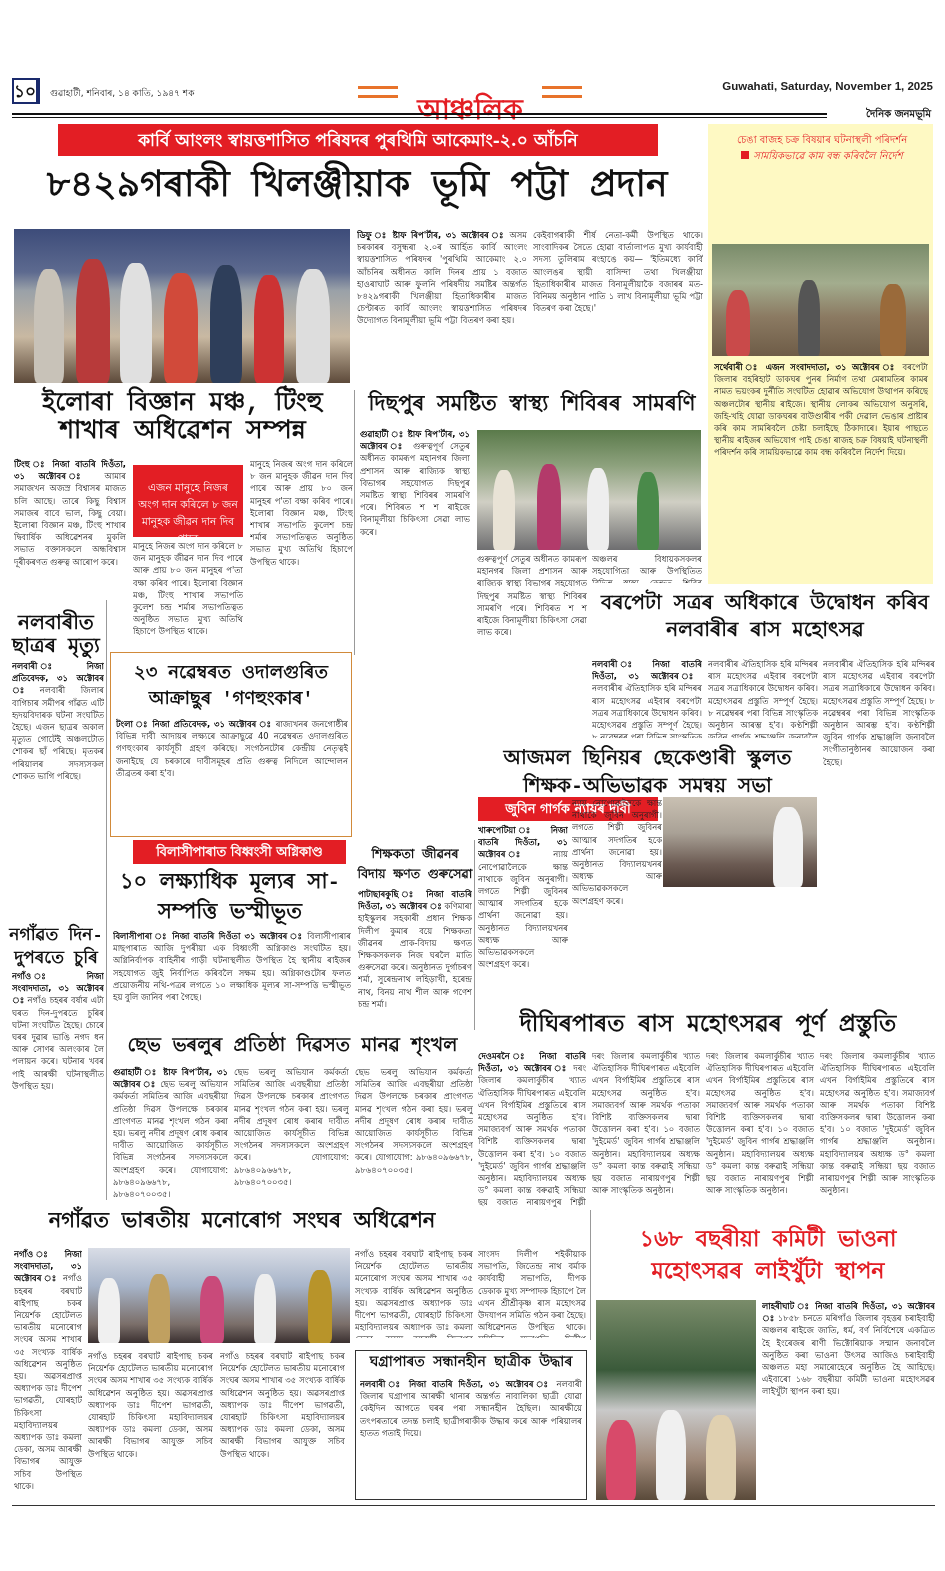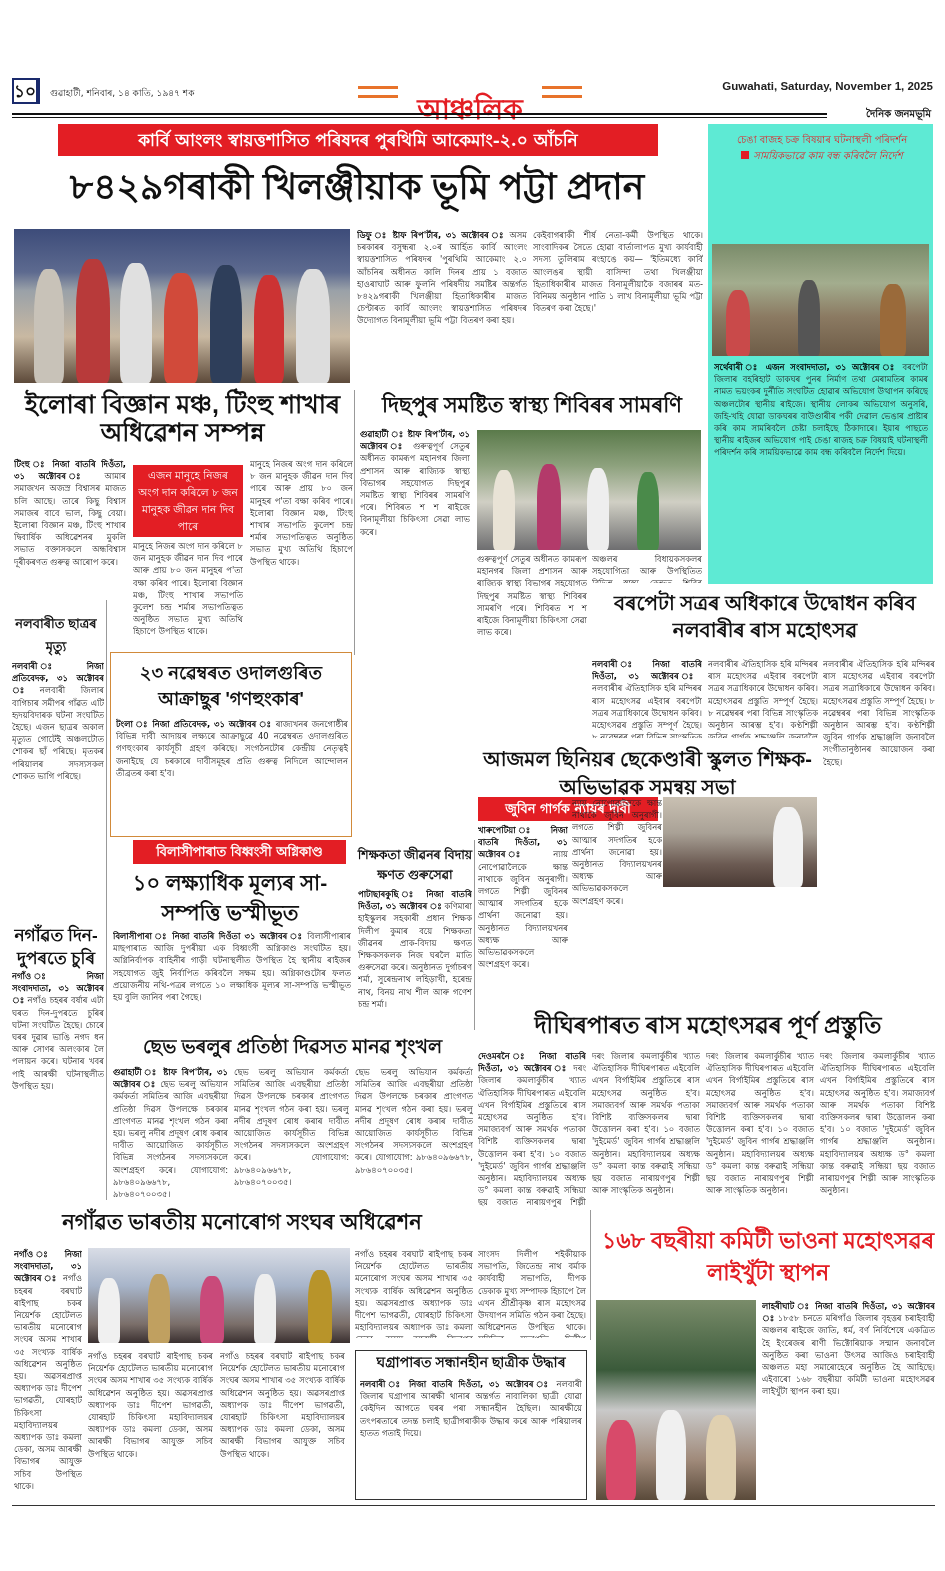--- a/index.html
+++ b/index.html
@@ -1,25 +1,25 @@
 <!DOCTYPE html>
 <html><head>
 <meta charset="utf-8">
 <style>
 *{box-sizing:border-box;margin:0;padding:0}
 body{width:945px;height:1571px;background:#fff;font-family:"DejaVu Sans",sans-serif;color:#111;position:relative;overflow:hidden}
 .abs{position:absolute}
 .body-text{font-size:8.4px;line-height:12.2px;color:#222;text-align:justify;overflow:hidden}
 .body-text b{font-weight:bold;color:#000}
-.hl{font-family:Liberation Sans, sans-serif;font-weight:bold;color:#111;text-align:center;line-height:1.15}
+.hl{font-family:Liberation Mono, monospace;font-weight:bold;color:#111;text-align:center;line-height:1.15}
 .redbar{background:#e31e24;color:#fff;text-align:center;font-family:"DejaVu Serif",serif}
 .photo{background:linear-gradient(135deg,#6d7b8c,#3b4652 40%,#a39b88 70%,#56624b);overflow:hidden}
 .fig{position:absolute;border-radius:40% 40% 10% 10%}
 .rule{background:#111}
-.cream{background:#5eead4}
+.cream{background:#fef9c3}
 .col-rule{position:absolute;width:1px;background:#999}
 </style>
 </head>
 <body>
 
 <div class="abs" style="left:0;top:70px;width:945px;height:50px;">
   <div class="abs" style="left:12px;top:8px;width:28px;height:26px;border:2px solid #1a2a6c;border-right-width:4px;font-size:17px;font-weight:bold;text-align:center;line-height:22px;color:#111;">১০</div>
   <div class="abs" style="left:50px;top:16px;font-size:9px;color:#222;">গুৱাহাটী, শনিবাৰ, ১৪ কাতি, ১৯৪৭ শক</div>
   <div class="abs" style="left:350px;top:2px;width:240px;height:40px;">
     <div class="abs" style="left:8px;top:14px;width:40px;height:12px;border-top:3px solid #e8732a;border-bottom:3px solid #e8732a;"></div>
@@ -67,29 +67,29 @@
     <b>সৰ্থেবাৰী ঃ এজন সংবাদদাতা, ৩১ অক্টোবৰ ঃ</b>
     <span>বৰপেটা জিলাৰ বহৰিহাট ডাকঘৰ পুনৰ নিৰ্মাণ তথা মেৰামতিৰ কামৰ নামত ভয়ংকৰ দুৰ্নীতি সংঘটিত হোৱাৰ অভিযোগ উত্থাপন কৰিছে অঞ্চলটোৰ স্থানীয় ৰাইজে। স্থানীয় লোকৰ অভিযোগ অনুসৰি, জহি-খহি যোৱা ডাকঘৰৰ বাউণ্ডাৰীৰ পকী দেৱাল ভেঙাৰ প্ৰাষ্টাৰ কৰি কাম সামৰিবলৈ চেষ্টা চলাইছে ঠিকাদাৰে। ইয়াৰ পাছতে স্থানীয় ৰাইজৰ অভিযোগ পাই চেঙা ৰাজহ চক্ৰ বিষয়াই ঘটনাস্থলী পৰিদৰ্শন কৰি সাময়িকভাৱে কাম বন্ধ কৰিবলৈ নিৰ্দেশ দিয়ে।</span>
   </div>
 </div>
 
 <div class="abs hl" style="left:10px;top:390px;width:345px;font-size:25px;line-height:28px;">ইলোৰা বিজ্ঞান মঞ্চ, টিংহু শাখাৰ অধিৱেশন সম্পন্ন</div>
 <div class="abs body-text" style="left:14px;top:458px;width:112px;height:150px;">
   <b>টিংহু ঃ নিজা বাতৰি দিওঁতা, ৩১ অক্টোবৰ ঃ</b>
   <span>আমাৰ সমাজখন অজস্ৰ বিশ্বাসৰ মাজত চলি আছে। তাৰে কিছু বিশ্বাস সমাজৰ বাবে ভাল, কিছু বেয়া। ইলোৰা বিজ্ঞান মঞ্চ, টিংহু শাখাৰ দ্বিবাৰ্ষিক অধিৱেশনৰ মুকলি সভাত বক্তাসকলে অন্ধবিশ্বাস দূৰীকৰণত গুৰুত্ব আৰোপ কৰে।</span>
 </div>
-<div class="abs redbar" style="left:133px;top:465px;width:110px;height:72px;font-size:10.5px;line-height:17px;padding:2px 4px;">এজন মানুহে নিজৰ অংগ দান কৰিলে ৮ জন মানুহক জীৱন দান দিব পাৰে</div>
+<div class="abs redbar" style="left:133px;top:465px;width:110px;height:72px;font-size:10.5px;line-height:17px;padding:14px 4px;">এজন মানুহে নিজৰ অংগ দান কৰিলে ৮ জন মানুহক জীৱন দান দিব পাৰে</div>
 <div class="abs body-text" style="left:133px;top:540px;width:110px;height:100px;">
   <span>মানুহে নিজৰ অংগ দান কৰিলে ৮ জন মানুহক জীৱন দান দিব পাৰে আৰু প্ৰায় ৮০ জন মানুহৰ প'তা বক্ষা কৰিব পাৰে। ইলোৰা বিজ্ঞান মঞ্চ, টিংহু শাখাৰ সভাপতি কুলেশ চন্দ্ৰ শৰ্মাৰ সভাপতিত্বত অনুষ্ঠিত সভাত মুখ্য অতিথি হিচাপে উপস্থিত থাকে।</span>
 </div>
 <div class="abs body-text" style="left:250px;top:458px;width:103px;height:185px;">
   <span>মানুহে নিজৰ অংগ দান কৰিলে ৮ জন মানুহক জীৱন দান দিব পাৰে আৰু প্ৰায় ৮০ জন মানুহৰ প'তা বক্ষা কৰিব পাৰে। ইলোৰা বিজ্ঞান মঞ্চ, টিংহু শাখাৰ সভাপতি কুলেশ চন্দ্ৰ শৰ্মাৰ সভাপতিত্বত অনুষ্ঠিত সভাত মুখ্য অতিথি হিচাপে উপস্থিত থাকে।</span>
 </div>
 
-<div class="abs hl" style="left:8px;top:612px;width:96px;font-size:13px;line-height:23px;">নলবাৰীত ছাত্ৰৰ মৃত্যু</div>
+<div class="abs hl" style="left:8px;top:612px;width:96px;font-size:20px;line-height:23px;">নলবাৰীত ছাত্ৰৰ মৃত্যু</div>
 <div class="abs body-text" style="left:12px;top:660px;width:92px;height:258px;">
   <b>নলবাৰী ঃ নিজা প্ৰতিবেদক, ৩১ অক্টোবৰ ঃ</b>
   <span>নলবাৰী জিলাৰ বাগিচাৰ সমীপৰ গাঁৱত এটি হৃদয়বিদাৰক ঘটনা সংঘটিত হৈছে। এজন ছাত্ৰৰ অকাল মৃত্যুত গোটেই অঞ্চলটোত শোকৰ ছাঁ পৰিছে। মৃতকৰ পৰিয়ালৰ সদস্যসকল শোকত ভাগি পৰিছে।</span>
 </div>
 
 <div class="abs hl" style="left:8px;top:924px;width:96px;font-size:17px;line-height:23px;">নগাঁৱত দিন-দুপৰতে চুৰি</div>
 <div class="abs body-text" style="left:12px;top:970px;width:92px;height:232px;">
   <b>নগাঁও ঃ নিজা সংবাদদাতা, ৩১ অক্টোবৰ ঃ</b>
   <span>নগাঁও চহৰৰ বৰ্ষাৰ এটা ঘৰত দিন-দুপৰতে চুৰিৰ ঘটনা সংঘটিত হৈছে। চোৰে ঘৰৰ দুৱাৰ ভাঙি নগদ ধন আৰু সোণৰ অলংকাৰ লৈ পলায়ন কৰে। ঘটনাৰ খবৰ পাই আৰক্ষী ঘটনাস্থলীত উপস্থিত হয়।</span>
 </div>

